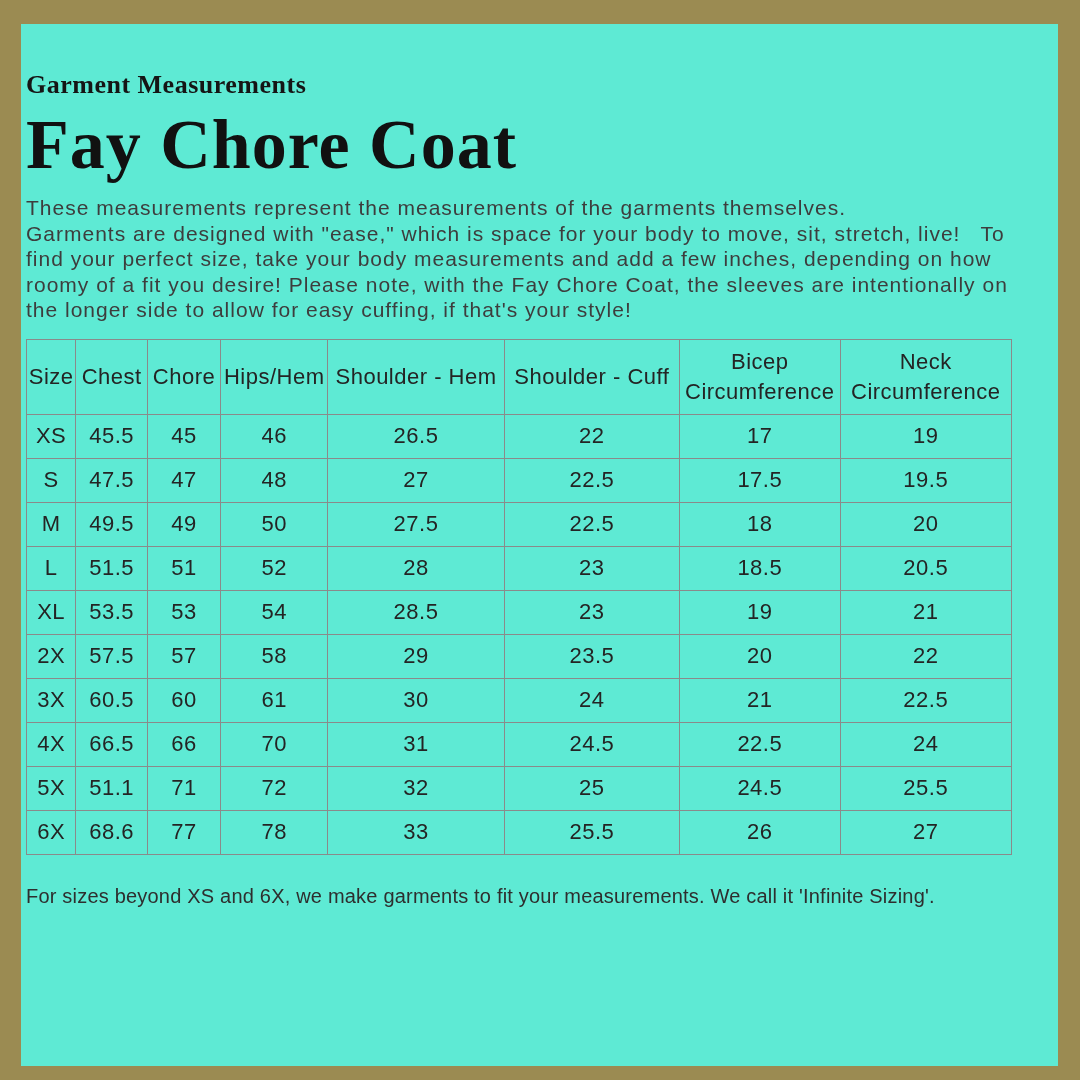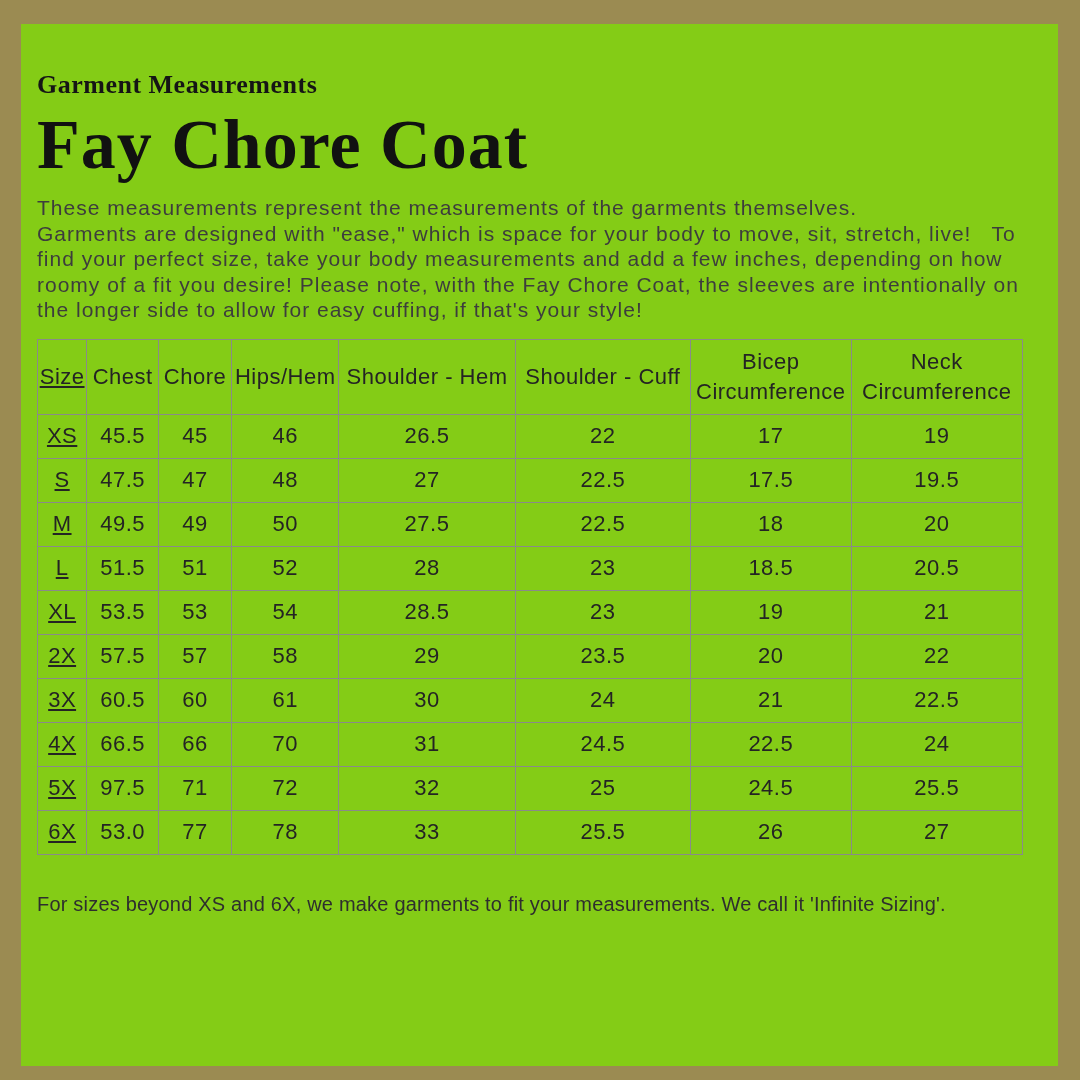--- a/index.html
+++ b/index.html
@@ -6,22 +6,22 @@
   html, body { width: 1080px; height: 1080px; }
   body {
     background: #9b8b52;
     font-family: "Liberation Sans", sans-serif;
     overflow: hidden;
     position: relative;
   }
   .panel {
     position: absolute;
     left: 21px; top: 24px; right: 22px; bottom: 14px;
-    background: #84cc16;
-    padding-left: 16px;
+    background: #5eead4;
+    padding-left: 5px;
     padding-right: 16px;
   }
   .eyebrow {
     margin-top: 46px;
     font-family: "Liberation Serif", "DejaVu Serif", serif;
     font-weight: 700;
     font-size: 26px;
     letter-spacing: 0.5px;
     color: #151515;
   }
@@ -52,35 +52,35 @@
     border: 1px solid #8a8a8a;
     text-align: center;
     vertical-align: middle;
     color: #242424;
     font-size: 22px;
     letter-spacing: 0.5px;
     white-space: pre-line;
   }
   .size-chart thead th { height: 75px; font-weight: 400; line-height: 30px; }
   .size-chart tbody td { height: 44px; font-weight: 400; }
-  .size-chart th:nth-child(1), .size-chart td:nth-child(1) { width: 5.0%; text-decoration: underline; }
+  .size-chart th:nth-child(1), .size-chart td:nth-child(1) { width: 5.0%; }
   .size-chart th:nth-child(2), .size-chart td:nth-child(2) { width: 7.3%; }
   .size-chart th:nth-child(3), .size-chart td:nth-child(3) { width: 7.4%; }
   .size-chart th:nth-child(4), .size-chart td:nth-child(4) { width: 10.9%; }
   .size-chart th:nth-child(5), .size-chart td:nth-child(5) { width: 17.9%; margin-left: 35px; }
   .size-chart th:nth-child(6), .size-chart td:nth-child(6) { width: 17.8%; }
   .size-chart th:nth-child(7), .size-chart td:nth-child(7) { width: 16.3%; }
   .unit-note {
     margin-top: 10px;
     font-size: 22px;
     letter-spacing: 2px;
     color: #333333;
   }
   .infinite-note {
-    margin-top: 38px;
+    margin-top: 30px;
     font-size: 20px;
     letter-spacing: 0.2px;
     color: #2e2e2e;
   }
 </style>
 </head>
 <body style="background: rgb(155, 139, 82);">
 
 <div class="panel">
   <div class="eyebrow">Garment Measurements</div>
@@ -182,31 +182,31 @@
           <td>66.5</td>
           <td>66</td>
           <td>70</td>
           <td>31</td>
           <td>24.5</td>
           <td>22.5</td>
           <td>24</td>
         </tr>
         <tr>
           <td>5X</td>
-          <td>97.5</td>
+          <td>51.1</td>
           <td>71</td>
           <td>72</td>
           <td>32</td>
           <td>25</td>
           <td>24.5</td>
           <td>25.5</td>
         </tr>
         <tr>
           <td>6X</td>
-          <td>53.0</td>
+          <td>68.6</td>
           <td>77</td>
           <td>78</td>
           <td>33</td>
           <td>25.5</td>
           <td>26</td>
           <td>27</td>
         </tr>
       </tbody>
   </table>
 

